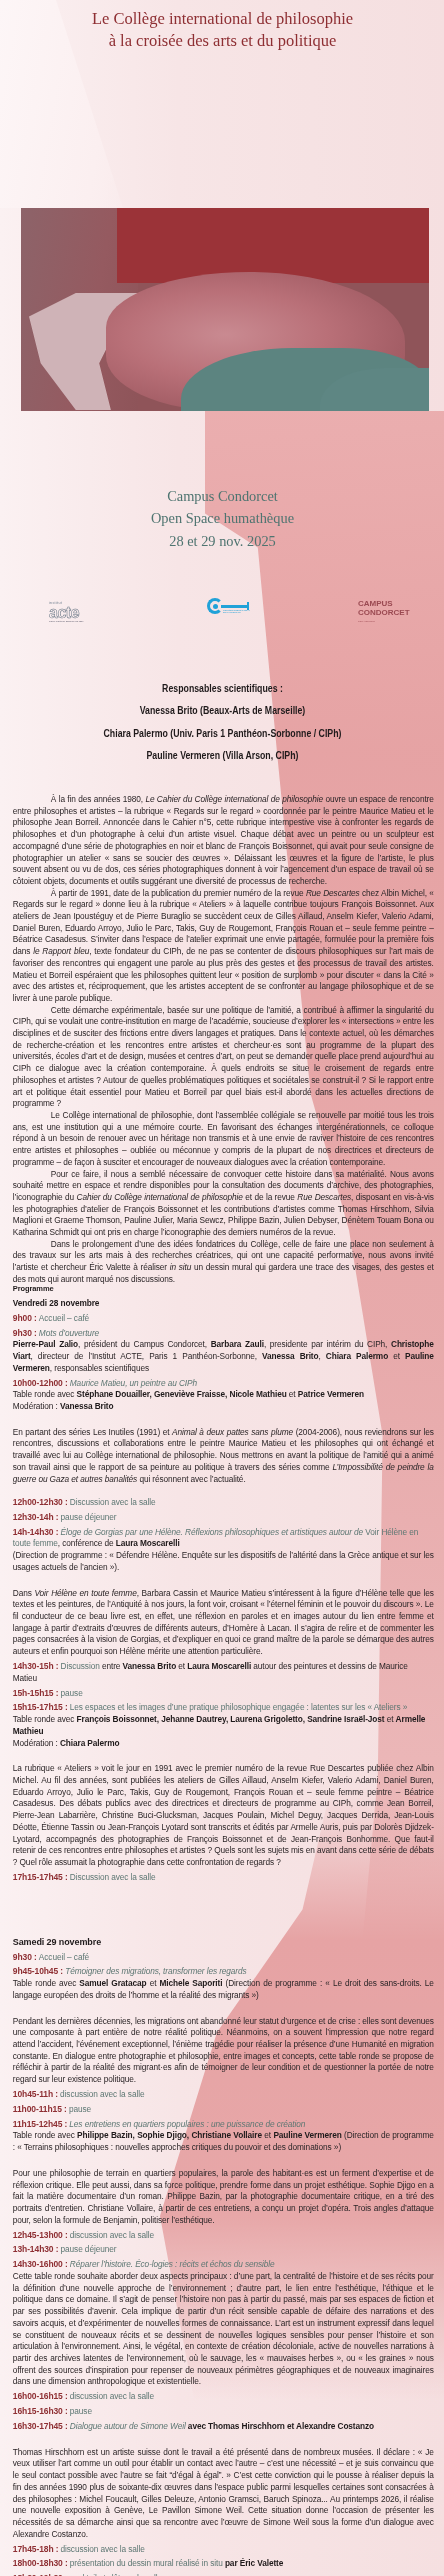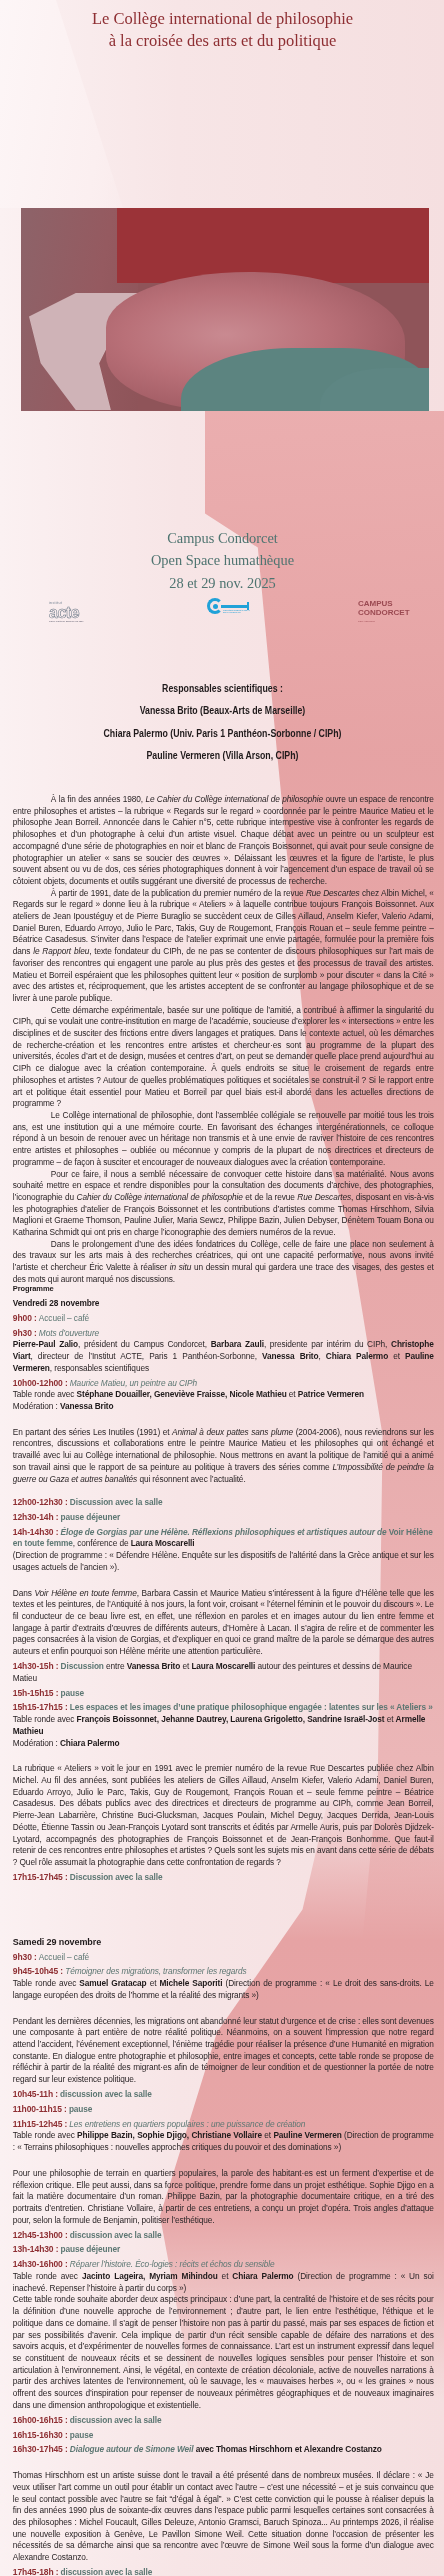--- a/index.html
+++ b/index.html
@@ -53,21 +53,21 @@
     border-radius: 48% 52% 30% 40% / 40% 50% 40% 40%; }
   .painting .p-white { position:absolute; left:8px; top:85px; width:117px; height:117px;
     background: #cfb3b7; clip-path: polygon(40% 0, 100% 0, 80% 20%, 60% 60%, 70% 100%, 40% 100%, 10% 60%, 0 20%); }
   .painting .p-teal { position:absolute; left:160px; top:140px; width:248px; height:85px; background:#5c8480;
     border-radius: 45% 35% 0 0 / 60% 45% 0 0; }
   .painting .p-teal-2 { position:absolute; left:299px; top:160px; width:109px; height:53px; background:#5e8683;
     border-radius: 60% 0 0 0 / 70% 0 0 0; }
 
   .venue {
     position: absolute; left: 0; top: 485px; width: 445px; text-align: center;
-    font-family: "Liberation Serif", serif; color: #4e7470; font-size: 14.4px; line-height: 22.4px; margin-top: 42px;
+    font-family: "Liberation Serif", serif; color: #4e7470; font-size: 14.4px; line-height: 22.4px;
   }
 
   .logos { position: absolute; left: 0; top: 596px; width: 445px; height: 43px; }
   .logo { position: absolute; }
   .logo-acte { left: 49px; top: 5px; width: 43px; color: #6f7f8f; }
   .logo-acte .small { font-size: 3.7px; letter-spacing: 0.3px; display:block; }
   .logo-acte .big { font-size: 16px; font-weight: bold; line-height: 15px; letter-spacing: -0.5px; display:block;
     color:#7a8a9a; -webkit-text-stroke: 0.5px #5e6e7e; color: transparent; }
   .logo-acte .tiny { font-size: 2.1px; display:block; color:#556; }
   .logo-ciph { left: 205px; top: 0; width: 48px; height: 21.3px; }
@@ -99,21 +99,21 @@
     font-size: 8.3px; line-height: 11.7px; color: #2b2527; letter-spacing: -0.1px;
   }
   .prog-heading { font-weight: bold; font-size: 7.5px; line-height: 11.7px; color:#1f1a1b; margin-bottom: 3.2px; }
   .day-heading { font-weight: bold; font-size: 8.3px; line-height: 11.7px; color:#1f1a1b; margin-bottom: 3.2px; }
   .day-heading.big { font-size: 9px; }
   .slot { margin-bottom: 3.2px; }
   .time { color: #8e2f33; font-weight: bold; font-size: 8.5px; }
   .sep { color: #8e2f33; font-weight: bold; }
   .topic { color: #5d7773; }
   .topic.it { font-style: italic; }
-  .topic.b { font-weight: bold; }
+  .topic.b { font-weight: normal; }
   .name { font-weight: bold; color:#1f1a1b; }
   .desc { text-align: justify; margin-top: 14px; }
   .meta { display:block; }
   .gap-lg { height: 50px; }
 </style>
 </head>
 <body>
 
 <div class="bg-light-beam"></div>
 <div class="bg-white-wedge"></div>
@@ -263,21 +263,20 @@
   <div class="slot">
     <span class="time">12h45-13h00</span><span class="sep"> : </span><span class="topic b">discussion avec la salle</span>
   </div>
 
   <div class="slot">
     <span class="time">13h-14h30</span><span class="sep"> : </span><span class="topic b">pause déjeuner</span>
   </div>
 
   <div class="slot">
     <span class="time">14h30-16h00</span><span class="sep"> : </span><span class="topic it">Réparer l’histoire. Éco-logies : récits et échos du sensible</span>
-    <div style="text-align:justify"><span>Table ronde avec </span><span class="name">Jacinto Lageira, Myriam Mihindou</span><span> et </span><span class="name">Chiara Palermo</span><span> (Direction de programme : « Un soi inachevé. Repenser l’histoire à partir du corps »)</span></div>
     <div class="desc" style="margin-top:0">Cette table ronde souhaite aborder deux aspects principaux : d’une part, la centralité de l’histoire et de ses récits pour la définition d’une nouvelle approche de l’environnement ; d’autre part, le lien entre l’esthétique, l’éthique et le politique dans ce domaine. Il s’agit de penser l’histoire non pas à partir du passé, mais par ses espaces de fiction et par ses possibilités d’avenir. Cela implique de partir d’un récit sensible capable de défaire des narrations et des savoirs acquis, et d’expérimenter de nouvelles formes de connaissance. L’art est un instrument expressif dans lequel se constituent de nouveaux récits et se dessinent de nouvelles logiques sensibles pour penser l’histoire et son articulation à l’environnement. Ainsi, le végétal, en contexte de création décoloniale, active de nouvelles narrations à partir des archives latentes de l’environnement, où le sauvage, les « mauvaises herbes », ou « les graines » nous offrent des sources d’inspiration pour repenser de nouveaux périmètres géographiques et de nouveaux imaginaires dans une dimension anthropologique et existentielle.</div>
   </div>
 
   <div class="slot">
     <span class="time">16h00-16h15</span><span class="sep"> : </span><span class="topic b">discussion avec la salle</span>
   </div>
 
   <div class="slot">
     <span class="time">16h15-16h30</span><span class="sep"> : </span><span class="topic b">pause</span>
   </div>

